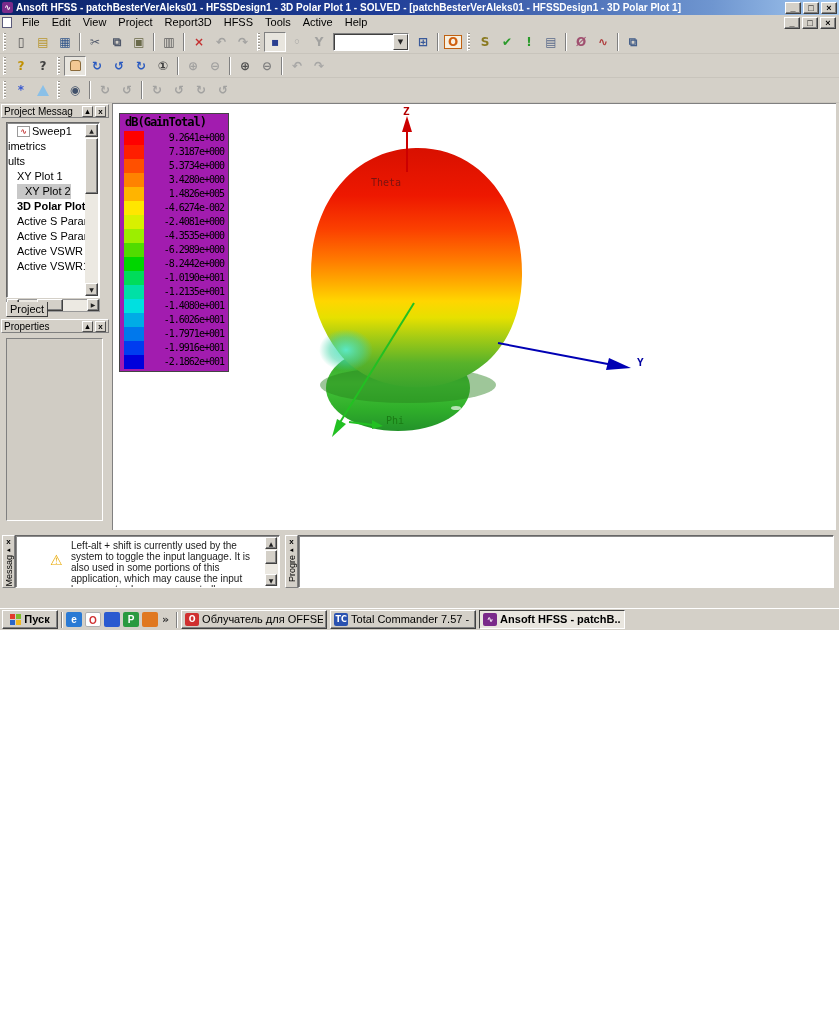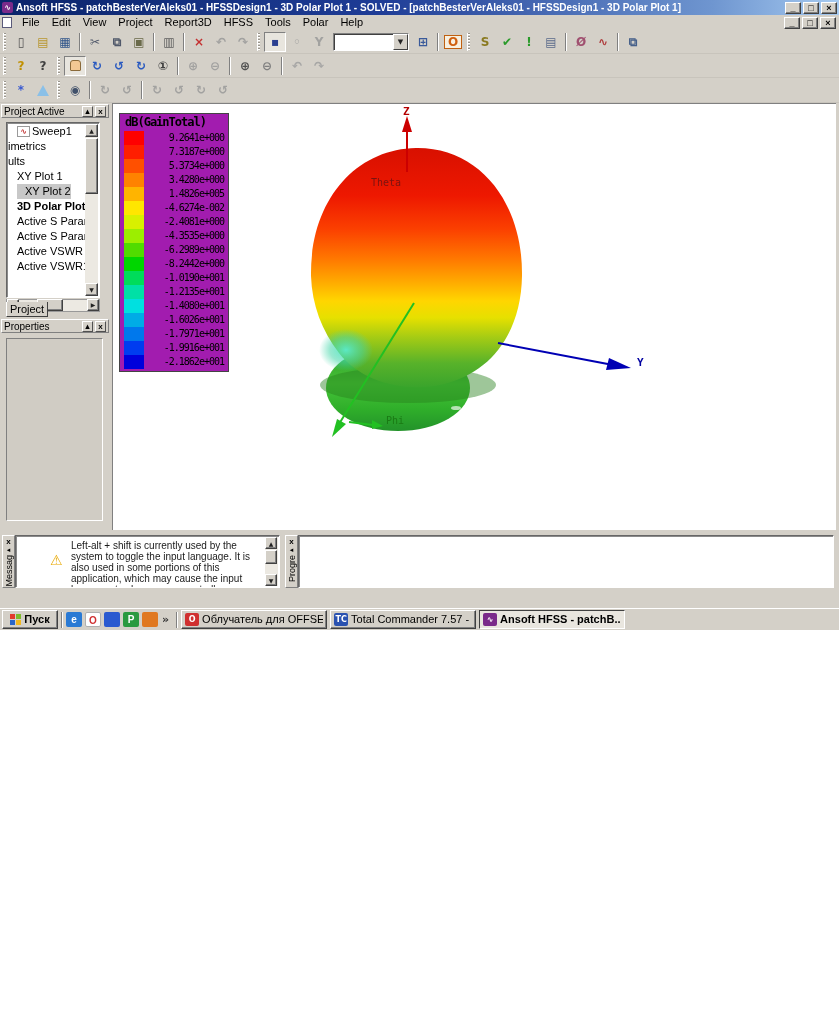--- a/index.html
+++ b/index.html
@@ -156,21 +156,21 @@
     <div class="menubar">
       <div class="mdi-icon"></div>
       <div id="menu-items" style="display:flex;">
           <div class="menu-item">File</div>
           <div class="menu-item">Edit</div>
           <div class="menu-item">View</div>
           <div class="menu-item">Project</div>
           <div class="menu-item">Report3D</div>
           <div class="menu-item">HFSS</div>
           <div class="menu-item">Tools</div>
-          <div class="menu-item">Polar</div>
+          <div class="menu-item">Active</div>
           <div class="menu-item">Help</div>
         </div>
       <div class="winbtns">
         <div class="win-btn">_</div>
         <div class="win-btn">□</div>
         <div class="win-btn">×</div>
       </div>
     </div>
 
     <div class="tbrow" id="tb1">
@@ -330,21 +330,21 @@
           <span style="color: rgb(154, 154, 154);">↻</span>
         </div>
         <div class="tb-btn disabled">
           <span style="color: rgb(154, 154, 154);">↺</span>
         </div>
       </div>
 
     <div class="leftcol">
       <div class="panel" id="pm-panel">
         <div class="panel-header">
-          <span class="ph-title">Project Active</span>
+          <span class="ph-title">Project Messag</span>
           <span class="ph-btn">▴</span>
           <span class="ph-btn">x</span>
         </div>
         <div class="tree-box inset">
           <div class="tree-rows" id="project-tree">
               <div class="tree-row" style="padding-left: 9px;">
                 <span class="sweep-ico">∿</span>
                 <span class="lbl">Sweep1</span>
               </div>
               <div class="tree-row" style="padding-left: 0px;">

